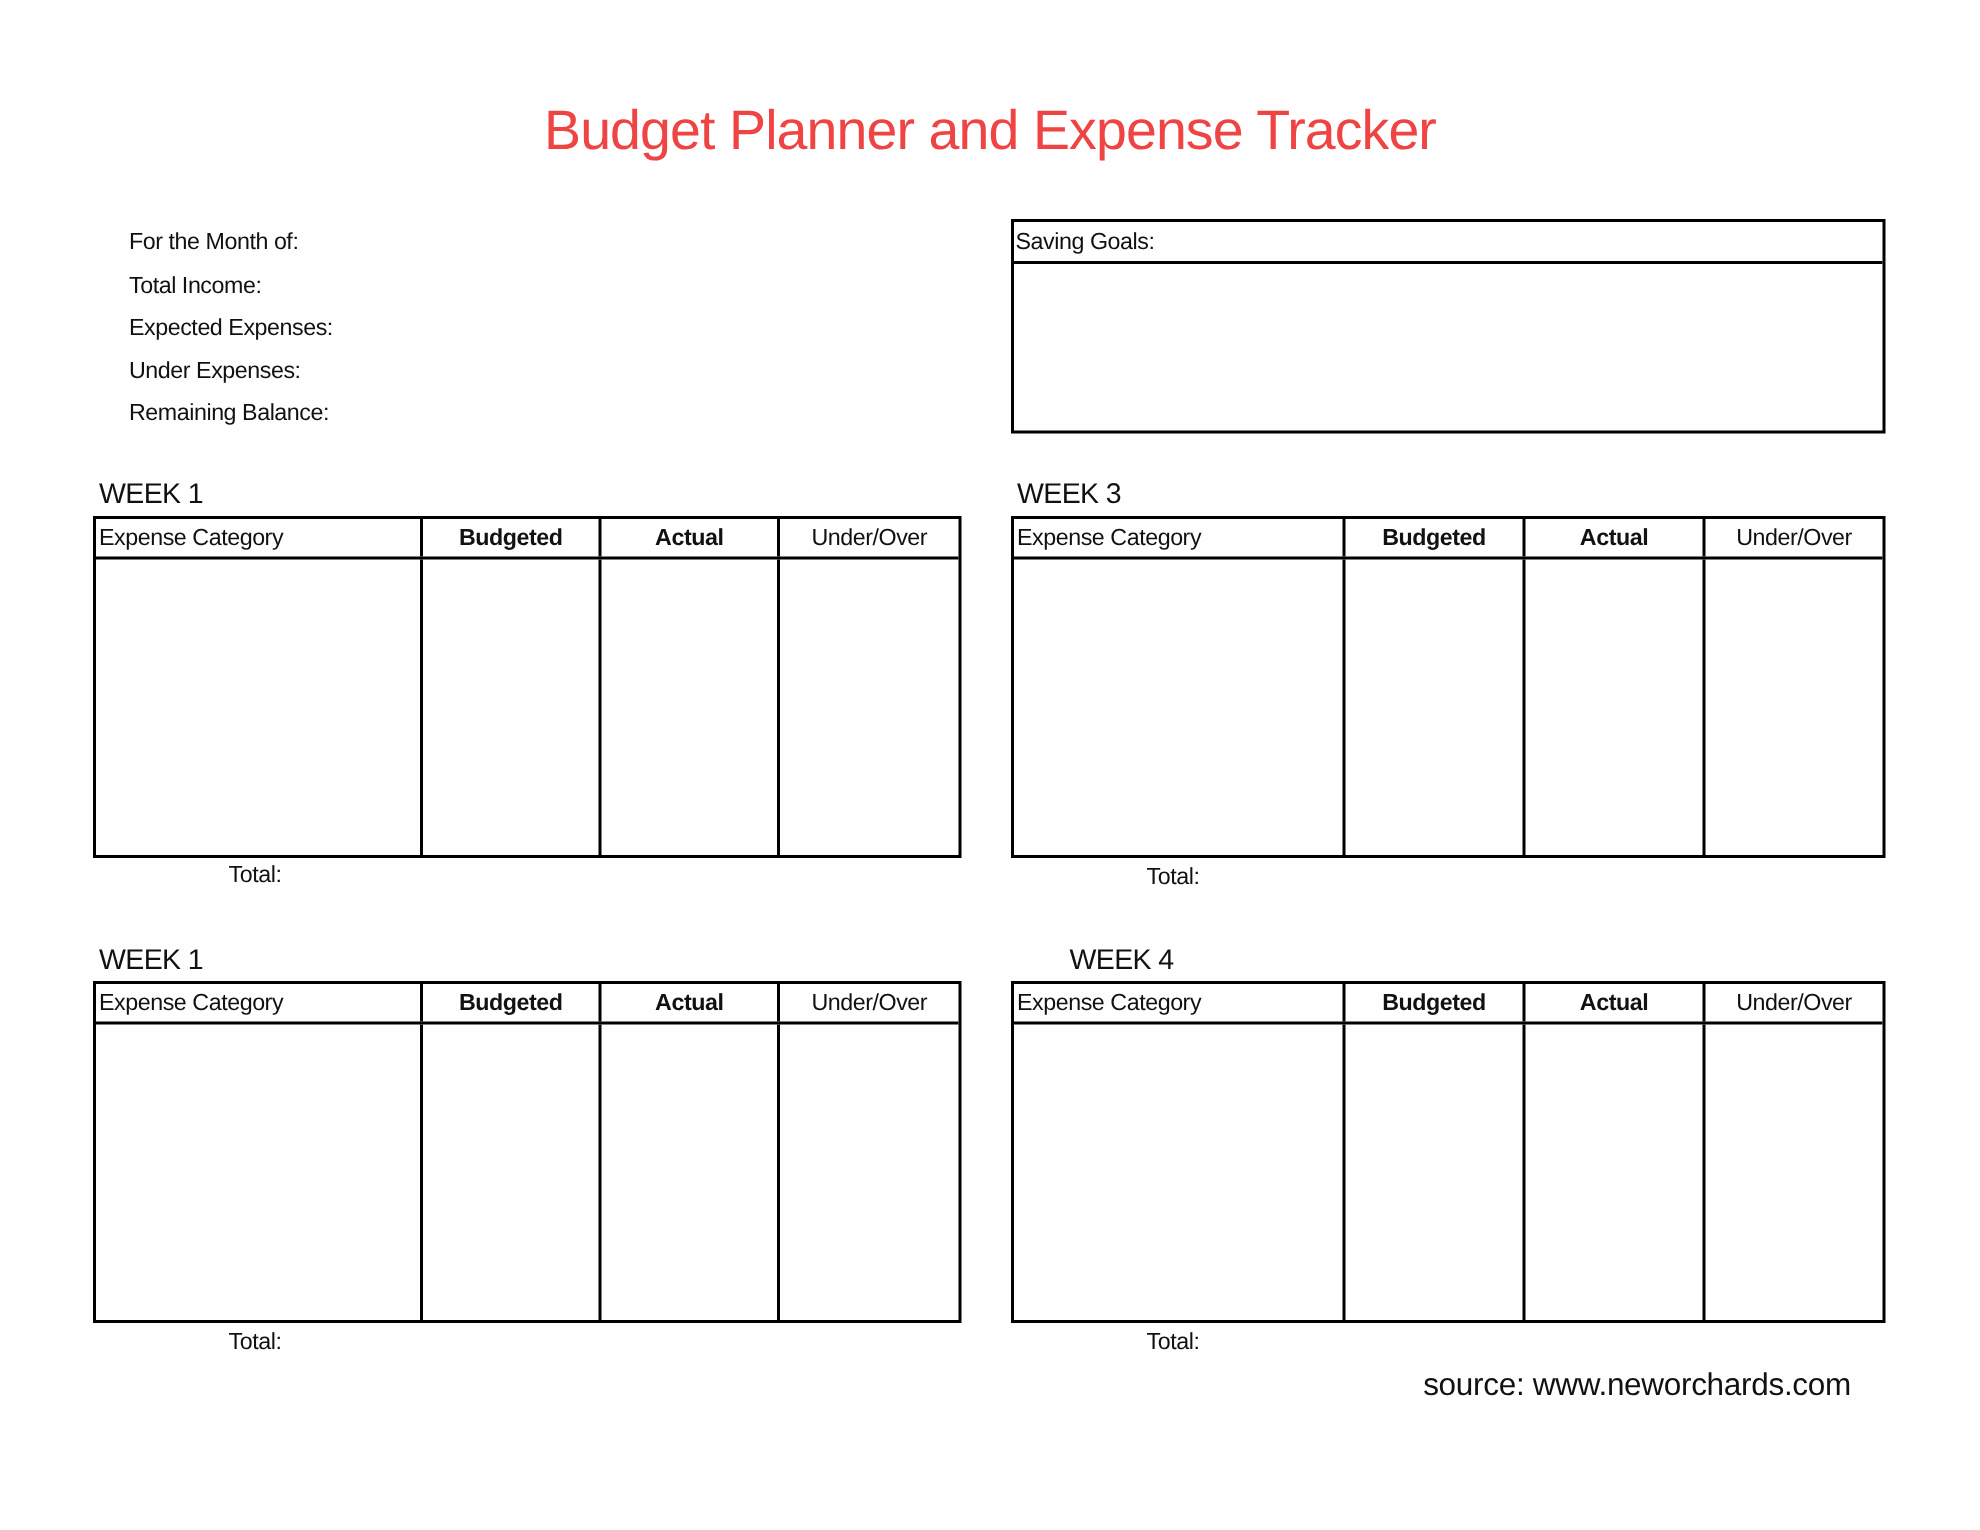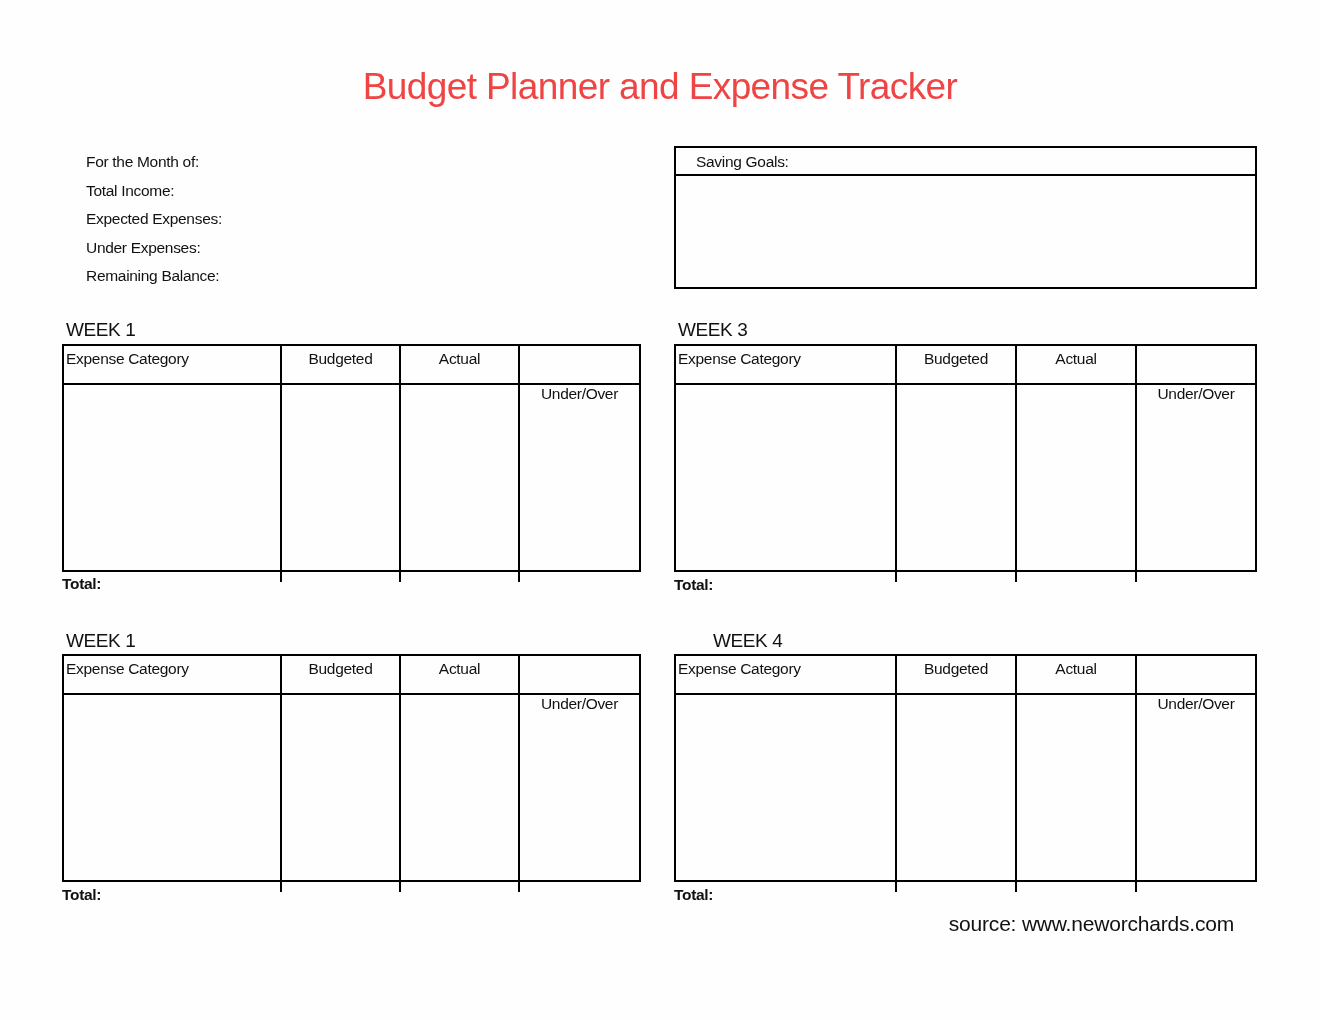--- a/index.html
+++ b/index.html
@@ -13,38 +13,38 @@
     font-size: 37px; letter-spacing: -0.6px; color: #ef4444;
   }
   .info { position: absolute; left: 66px; top: 150px; }
   .info-row { height: 28.5px; line-height: 24px; font-size: 15.5px; letter-spacing: -0.3px; margin-left: 20px; }
   .goals {
     position: absolute; left: 674px; top: 146px; width: 579px; height: 139px;
     border: 2px solid #000;
   }
   .goals-head {
     height: 26px; border-bottom: 2px solid #000; font-size: 15.5px;
-    line-height: 27px; padding-left: 20px; letter-spacing: -0.3px;
+    line-height: 27px; padding-left: 1px; letter-spacing: -0.3px;
   }
   .week-label { position: absolute; font-size: 19px; letter-spacing: -0.4px; }
   .week-table {
     position: absolute; border: 2px solid #000; box-sizing: border-box;
   }
-  .wt-head { display: flex; height: 39px; border-bottom: 2px solid #000; box-sizing: border-box; }
+  .wt-head { display: flex; height: 27px; border-bottom: 2px solid #000; box-sizing: border-box; }
   .wt-body { display: flex; height: calc(100% - 27px); }
   .col { box-sizing: border-box; border-right: 2px solid #000; }
   .col:last-child { border-right: none; }
   .c1 { flex: 0 0 218px; }
-  .c2, .c3 { flex: 0 0 119px; }
-  .c4 { flex: 1 1 auto; margin-top: 35px; }
+  .c2, .c3 { flex: 0 0 119px; font-weight: bold; }
+  .c4 { flex: 1 1 auto; }
   .wt-head .col { font-size: 15.5px; line-height: 26px; letter-spacing: -0.3px; text-align: center; }
   .wt-head .c1 { text-align: left; padding-left: 2px; }
   .right-table .c1 { flex-basis: 221px; }
   .right-table .c2, .right-table .c3 { flex-basis: 120px; }
-  .total { position: absolute; font-size: 15.5px; letter-spacing: -0.3px; text-align: left; font-weight: bold; }
+  .total { position: absolute; font-size: 15.5px; letter-spacing: -0.3px; text-align: center; }
   .source { position: absolute; right: 86px; top: 912px; font-size: 21px; letter-spacing: -0.2px; }
 </style>
 </head>
 <body>
 
 <div class="title">Budget Planner and Expense Tracker</div>
 
 <div class="info">
   <div class="info-row">For the Month of:</div>
   <div class="info-row">Total Income:</div>

